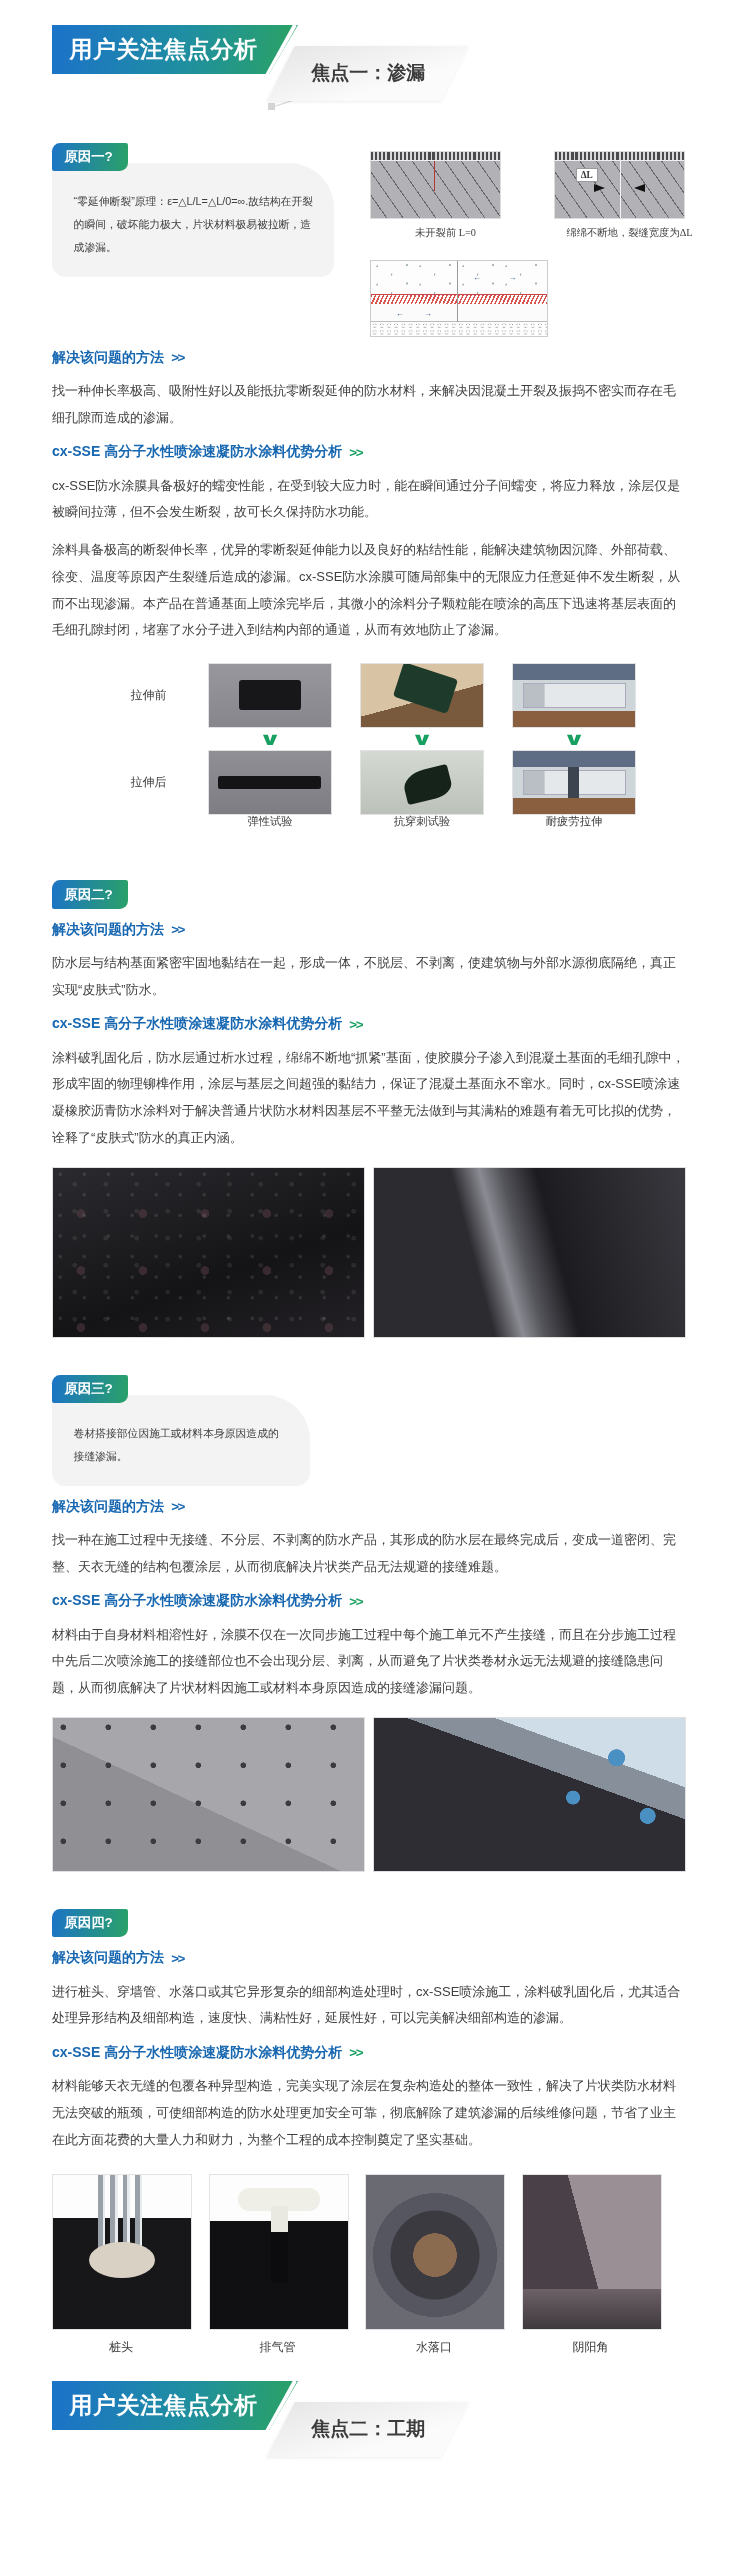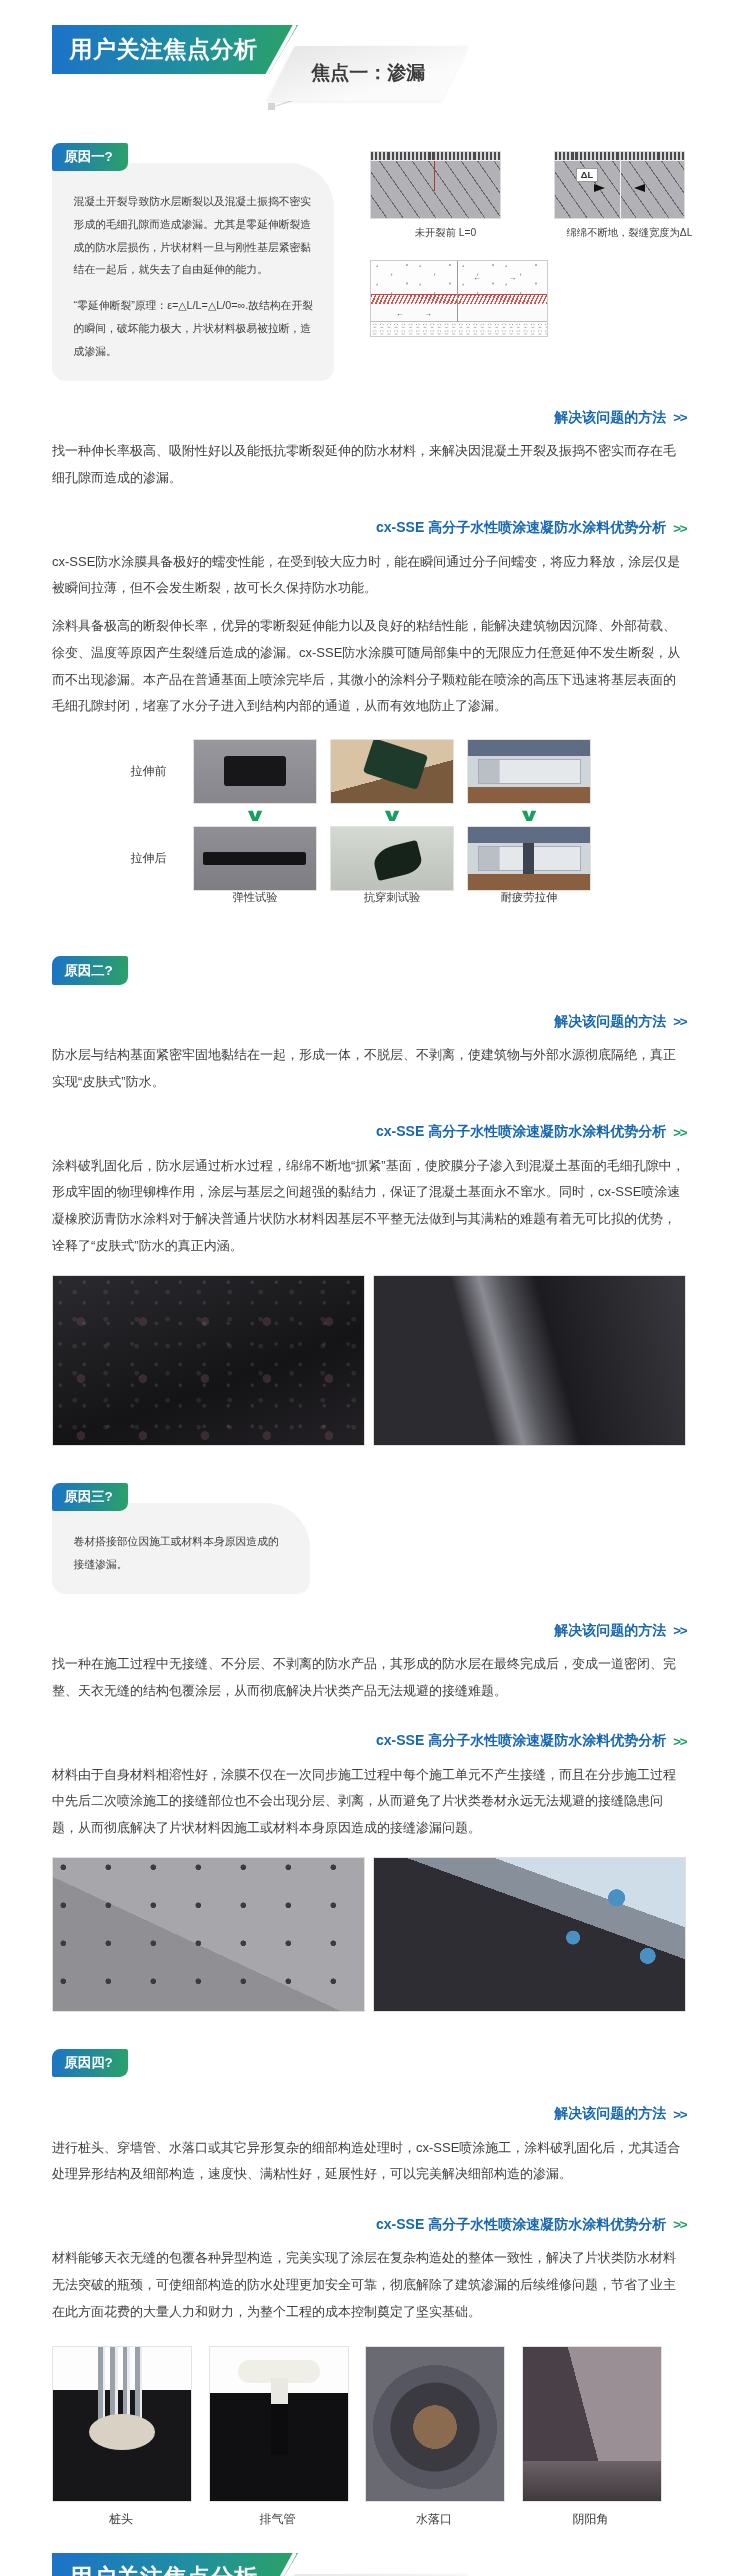--- a/index.html
+++ b/index.html
@@ -27,32 +27,32 @@
   .reason{position:relative;margin-top:28px;}
   .reason-tag{position:relative;z-index:2;display:inline-block;margin-left:0;
     background:linear-gradient(95deg,#1c74c6,#2aa168);color:#fff;font-size:13.4px;font-weight:bold;
     padding:5.2px 15.5px 5.2px 12.4px;border-radius:8.2px 2.1px 8.2px 2.1px;}
   .reason-box{margin-top:-8.2px;background:#f3f3f4;border-radius:3.1px 45px 13.4px 13.4px;
     padding:27px 20.6px 18.5px 21.6px;box-sizing:border-box;font-size:10.8px;line-height:2.1;color:#404040;}
   .reason-box p{margin:0 0 13.4px 0;}
   .reason-box p:last-child{margin-bottom:0;}
 
   
-  .mini-h{margin-top:28px;font-size:14px;font-weight:bold;color:#1767b1;display:flex;align-items:center;justify-content:flex-end;}
+  .mini-h{margin-top:12px;font-size:14px;font-weight:bold;color:#1767b1;display:flex;align-items:center;}
   .mini-h .chev{margin-left:7.2px;font-weight:bold;letter-spacing:-1.5px;font-size:13.4px;}
   .chev-blue{color:#1767b1;}
   .chev-green{color:#17a061;}
   .para{margin-top:11.3px;font-size:13px;line-height:2.05;color:#404040;}
 
   
   .r1-row{display:flex;align-items:flex-start;}
   .r1-left{width:282px;flex:0 0 282px;}
   .r1-figs{margin-left:36px;flex:1;}
   .figpair{display:flex;gap:33px;}
-  .figcell{width:151px;}
+  .figcell{width:151px;font-family:Liberation Serif, serif;}
   .fig-con{position:relative;width:129px;height:66px;background:#b7b7bb;overflow:hidden;border:0.5px solid #dcdcdc;}
   .fig-con .topstrip{position:absolute;left:0;top:0;right:0;height:7.7px;
      background:repeating-linear-gradient(90deg,#4a4a4e 0 2.1px,#d8d8d8 2.1px 4.1px);border-bottom:1px solid #efefef;}
   .fig-con .bodyhatch{position:absolute;left:0;top:8.8px;right:0;bottom:0;
      background:repeating-linear-gradient(55deg,rgba(140,140,146,0) 0 12.4px,rgba(90,90,96,.85) 12.4px 13.4px),#b2b2b6;}
   .redline{position:absolute;left:49%;top:8.8px;width:1px;height:30px;background:#b03a30;}
   .crackline{position:absolute;left:50%;top:7.7px;width:1.5px;height:58px;background:#f4f4f4;}
   .dl-label{position:absolute;left:16%;top:15.5px;background:#fff;border:0.5px solid #9a9a9a;color:#333;
      font-size:9.3px;font-weight:bold;padding:1px 4.1px;}
   .arrow-l,.arrow-r{position:absolute;top:32px;width:0;height:0;border-top:4.6px solid transparent;border-bottom:4.6px solid transparent;}
@@ -69,21 +69,21 @@
      background:repeating-linear-gradient(115deg,#d9534f 0 1.5px,#fff 1.5px 3.6px);border-top:0.5px solid #c44;border-bottom:0.5px solid #c44;}
   .fl-mid{position:absolute;left:0;right:0;top:57%;height:25%;background:#fbfbfb;}
   .fl-bot{position:absolute;left:0;right:0;bottom:0;height:18%;
      background:radial-gradient(circle 2.1px at 3.6px 3.6px,transparent 1.5px,#8a8a8a 1.8px,transparent 2.3px),#fff;
      background-size:7.2px 6.7px;border-top:0.5px solid #bbb;}
   .fl-crack{position:absolute;left:49%;top:0;width:1px;height:82%;background:#9a9a9a;}
   .fl-arrow{position:absolute;font-size:8.2px;color:#2b4f8f;font-weight:bold;}
 
   
   .tests{margin:20.6px 0 0 66px;display:grid;grid-template-columns:61px repeat(3,122px);
-     grid-template-rows:63px 24px 63px 29px;column-gap:15px;align-items:center;justify-items:center;}
+     grid-template-rows:63px 24px 63px 29px;column-gap:30px;align-items:center;justify-items:center;}
   .t-label{font-size:12px;color:#3f3f3f;}
   .t-img{width:122px;height:63px;border:0.5px solid #e2e2e2;position:relative;overflow:hidden;}
   .t-chev{font-size:17.5px;font-weight:bold;color:#17a061;transform:scaleX(1.6);line-height:1;}
   .t-cap{font-size:11.3px;color:#3c3c3c;align-self:start;}
   .t1a{background:linear-gradient(180deg,#97979d,#86868c);}
   .t1a::after{content:"";position:absolute;left:30px;top:15.5px;width:62px;height:30px;background:#17171a;border-radius:3.1px;}
   .t1b{background:linear-gradient(180deg,#8f8f95,#7d7d83);}
   .t1b::after{content:"";position:absolute;left:9.3px;top:25px;width:103px;height:12.4px;background:#141417;border-radius:2.1px;}
   .t2a{background:linear-gradient(165deg,#d9c3a5 0 55%,#7a5a3d 55% 100%);}
   .t2a::after{content:"";position:absolute;left:36px;top:5.2px;width:57px;height:36px;background:#1d3a2b;border-radius:4.1px;transform:rotate(18deg);}
@@ -146,21 +146,20 @@
     </div>
   </div>
 
   <div class="content">
 
     <div class="r1-row">
       <div class="r1-left">
         <div class="reason">
           <div class="reason-tag">原因一?</div>
           <div class="reason-box">
-            <p>混凝土开裂导致防水层断裂以及混凝土振捣不密实形成的毛细孔隙而造成渗漏。尤其是零延伸断裂造成的防水层损伤，片状材料一旦与刚性基层紧密黏结在一起后，就失去了自由延伸的能力。</p>
             <p>“零延伸断裂”原理：ε=△L/L=△L/0=∞.故结构在开裂的瞬间，破坏能力极大，片状材料极易被拉断，造成渗漏。</p>
           </div>
         </div>
       </div>
       <div class="r1-figs" style="margin-top:36px;">
         <div class="figpair">
           <div class="figcell">
             <div class="fig-con">
               <div class="bodyhatch"></div>
               <div class="topstrip"></div>

